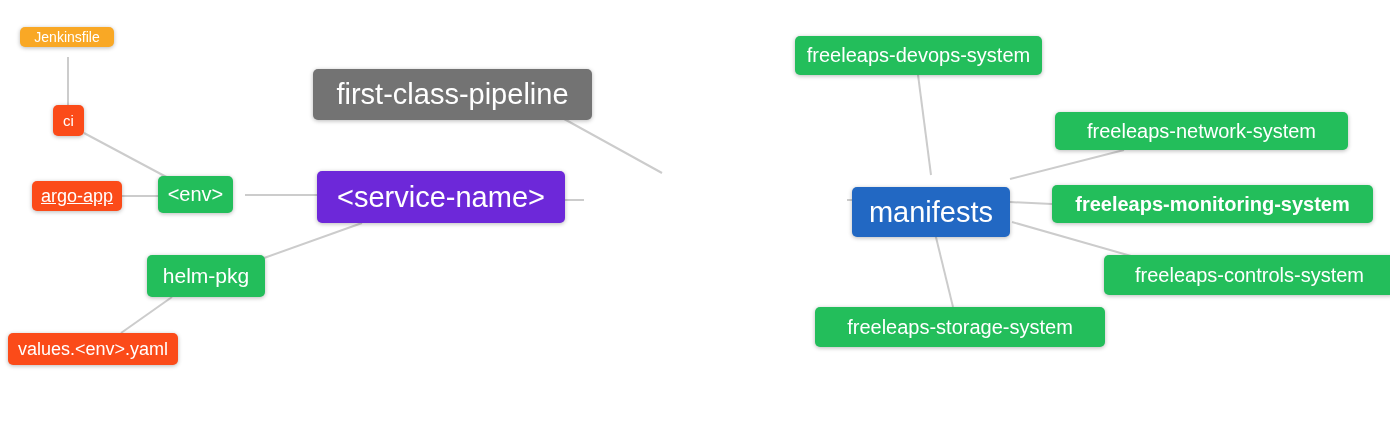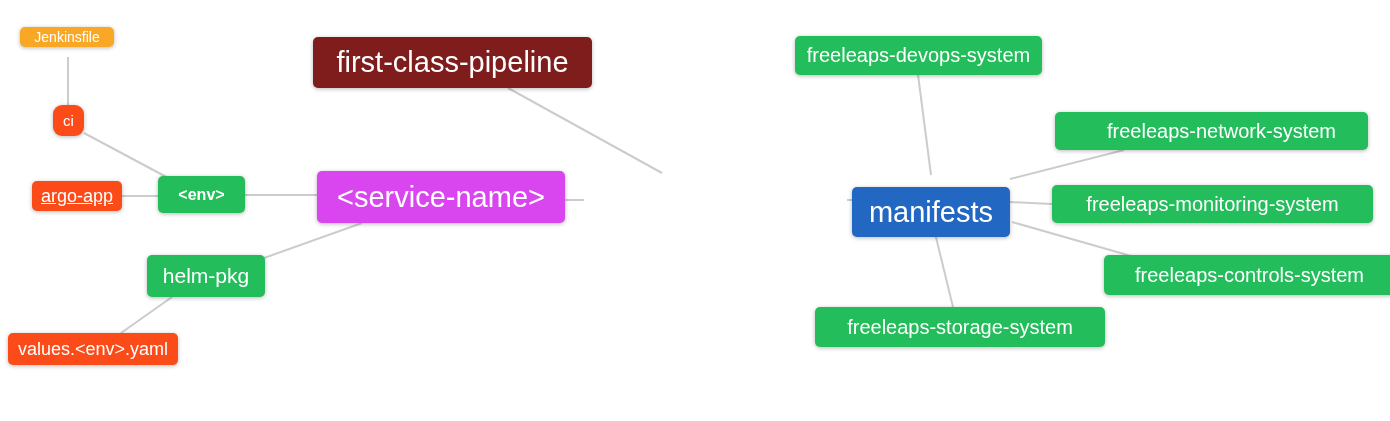--- a/index.html
+++ b/index.html
@@ -19,21 +19,21 @@
     border-radius:5px;
     box-shadow:0 1px 4px rgba(0,0,0,.28);
     white-space:nowrap;
     cursor:pointer;
     user-select:none;
   }
   
   #n-jenkinsfile{left:20px;top:27px;width:94px;height:20px;font-size:14px;}
   #n-ci{left:53px;top:105px;width:31px;height:31px;font-size:15px;}
   #n-argo-app{left:32px;top:181px;width:90px;height:30px;font-size:18px;}
-  #n-env{left:158px;top:176px;width:87px;height:37px;font-size:16px;font-weight:bold;}
+  #n-env{left:158px;top:176px;width:75px;height:37px;font-size:20px;}
   #n-helm-pkg{left:147px;top:255px;width:118px;height:42px;font-size:21px;}
   #n-values-env-yaml{left:8px;top:333px;width:170px;height:32px;font-size:18px;}
   #n-service-name{left:317px;top:171px;width:248px;height:52px;font-size:29px;}
   #n-first-class-pipeline{left:313px;top:37px;width:279px;height:51px;font-size:29px;}
   #n-freeleaps-ops{left:584px;top:173px;width:263px;height:66px;font-size:34px;}
   #n-manifests{left:852px;top:175px;width:158px;height:50px;font-size:29px;}
   #n-devops-system{left:795px;top:36px;width:247px;height:39px;font-size:20px;}
   #n-network-system{left:1055px;top:112px;width:293px;height:38px;font-size:20px;}
   #n-monitoring-system{left:1052px;top:185px;width:321px;height:38px;font-size:20px;}
   #n-controls-system{left:1104px;top:255px;width:291px;height:40px;font-size:20px;}
@@ -56,40 +56,40 @@
     <line x1="847" y1="200" x2="852" y2="200"></line>
     <line x1="917" y1="67" x2="931" y2="175"></line>
     <line x1="1010" y1="179" x2="1124" y2="150"></line>
     <line x1="1010" y1="202" x2="1052" y2="204"></line>
     <line x1="1012" y1="222" x2="1131" y2="256"></line>
     <line x1="933" y1="225" x2="953" y2="307"></line>
   </svg>
 
   <div class="node" id="n-jenkinsfile" style="background-color: rgb(249, 168, 37);">Jenkinsfile</div>
 
-  <div class="node" id="n-ci" style="background-color: rgb(251, 75, 25); border-radius: 9px;">ci</div>
+  <div class="node" id="n-ci" style="background-color: rgb(251, 75, 25);">ci</div>
 
   <div class="node" id="n-argo-app" style="background-color: rgb(251, 75, 25); text-decoration: underline;">argo-app</div>
 
   <div class="node" id="n-env" style="background-color: rgb(35, 190, 91);">&lt;env&gt;</div>
 
   <div class="node" id="n-helm-pkg" style="background-color: rgb(35, 190, 91);">helm-pkg</div>
 
   <div class="node" id="n-values-env-yaml" style="background-color: rgb(251, 75, 25);">values.&lt;env&gt;.yaml</div>
 
-  <div class="node" id="n-service-name" style="background-color: #d946ef;">&lt;service-name&gt;</div>
+  <div class="node" id="n-service-name" style="background-color: #6d28d9;">&lt;service-name&gt;</div>
 
-  <div class="node" id="n-first-class-pipeline" style="background-color: #7f1d1d;">first-class-pipeline</div>
+  <div class="node" id="n-first-class-pipeline" style="background-color: #737373; margin-top: 32px;">first-class-pipeline</div>
 
 
   <div class="node" id="n-manifests" style="background-color: rgb(34, 104, 195); margin-top: 12px;">manifests</div>
 
   <div class="node" id="n-devops-system" style="background-color: rgb(35, 190, 91);">freeleaps-devops-system</div>
 
-  <div class="node" id="n-network-system" style="background-color: rgb(35, 190, 91); padding-left: 20px;">freeleaps-network-system</div>
+  <div class="node" id="n-network-system" style="background-color: rgb(35, 190, 91);">freeleaps-network-system</div>
 
-  <div class="node" id="n-monitoring-system" style="background-color: rgb(35, 190, 91);">freeleaps-monitoring-system</div>
+  <div class="node" id="n-monitoring-system" style="background-color: rgb(35, 190, 91); font-weight: bold;">freeleaps-monitoring-system</div>
 
   <div class="node" id="n-controls-system" style="background-color: rgb(35, 190, 91);">freeleaps-controls-system</div>
 
   <div class="node" id="n-storage-system" style="background-color: rgb(35, 190, 91);">freeleaps-storage-system</div>
 
 </div>
 
 </body></html>

